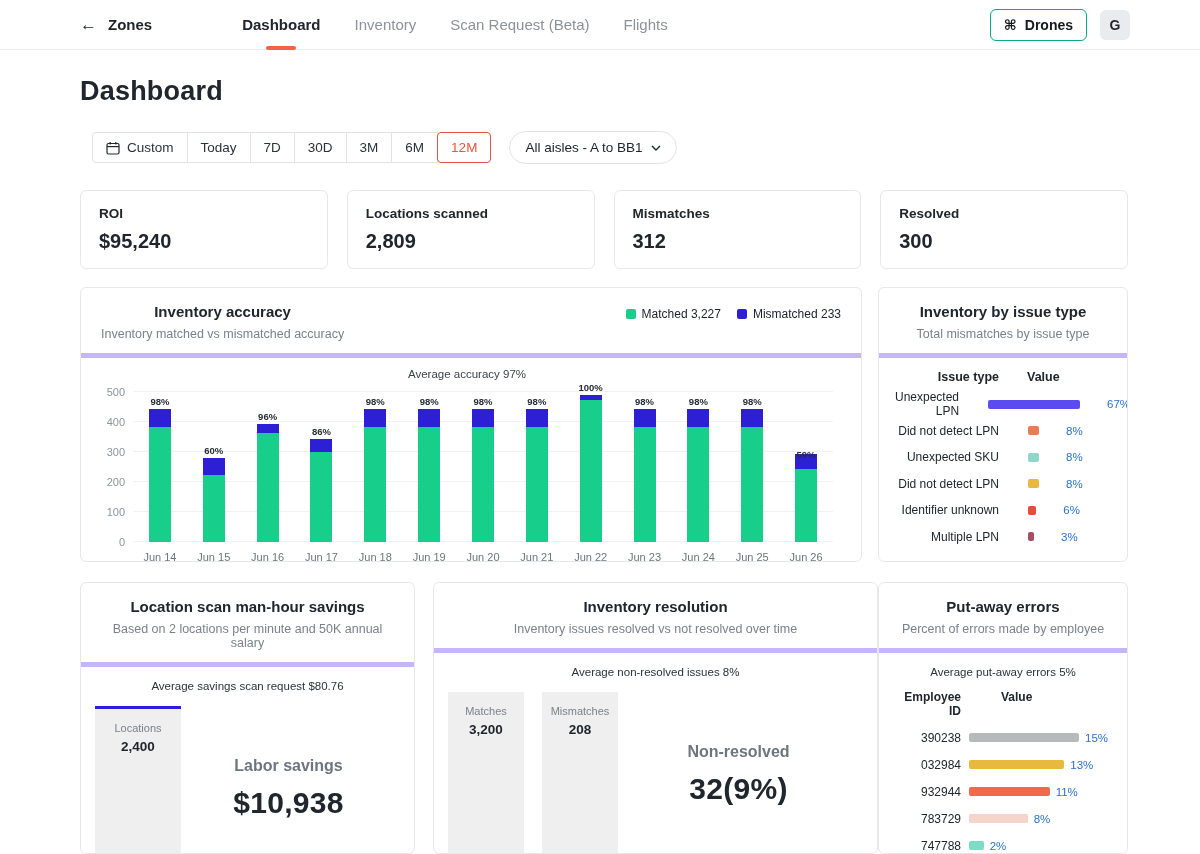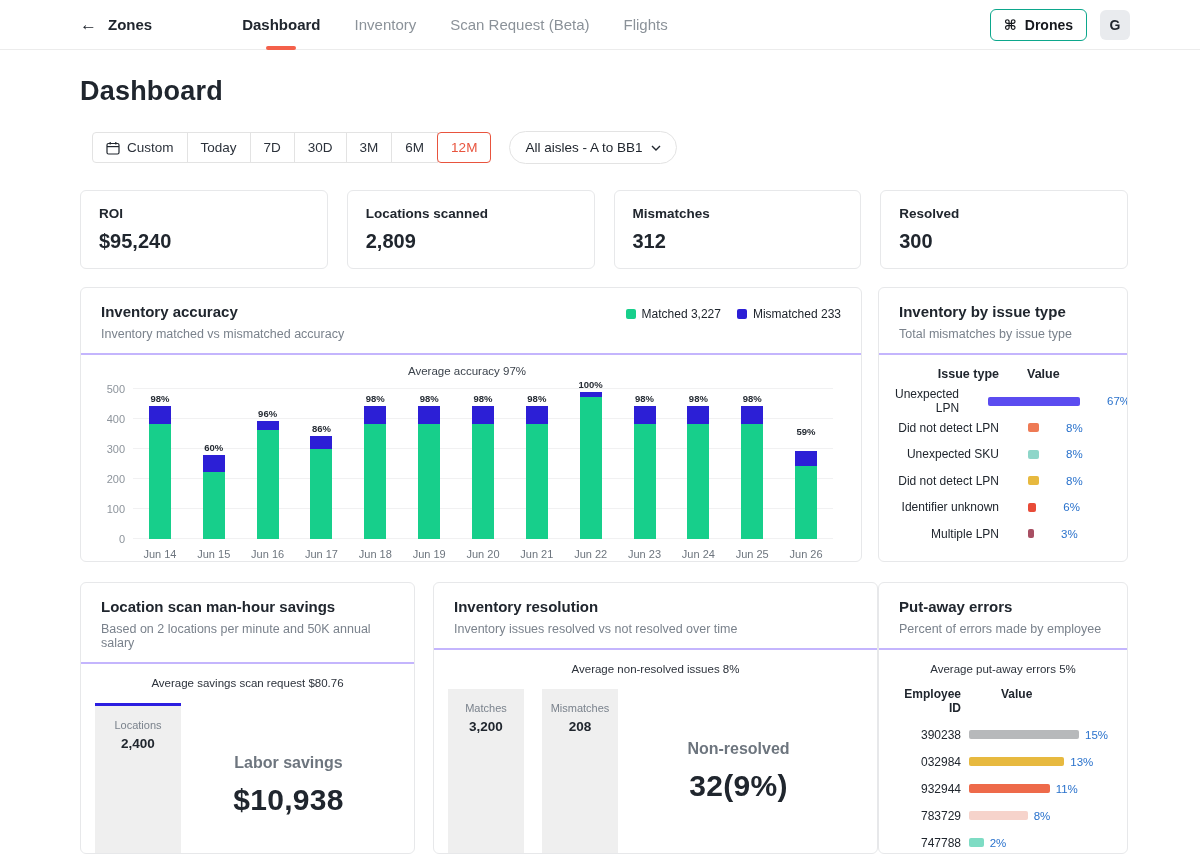--- a/index.html
+++ b/index.html
@@ -36,21 +36,21 @@
 
   
   .card { background: #fff; border: 1px solid #e7e8ea; border-radius: 6px; }
   .kpi-row { display: grid; grid-template-columns: repeat(4, 1fr); gap: 19px; margin-top: 26px; }
   .kpi { padding: 15px 18px 17px; height: 79px; }
   .kpi-label { font-size: 13.5px; font-weight: 700; }
   .kpi-value { font-size: 20px; font-weight: 700; margin-top: 9px; }
 
   .mid-row { display: grid; grid-template-columns: 1fr 250px; gap: 16px; margin-top: 18px; }
   .tall { height: 275px; overflow: hidden; }
-  .card-head { padding: 15px 20px 12px; border-bottom: 2px solid #c4b5fd; }
+  .card-head { padding: 15px 20px 12px; border-bottom: 5px solid #c4b5fd; text-align: center; }
   .card-head.row { display: flex; justify-content: space-between; align-items: flex-start; }
   .card-title { margin: 0; font-size: 15px; font-weight: 700; }
   .card-sub { margin: 7px 0 0; font-size: 12.5px; color: #7a828c; }
   .legend { display: flex; gap: 16px; font-size: 12px; margin-top: 4px; }
   .legend-item { display: flex; align-items: center; gap: 6px; }
   .swatch { width: 10px; height: 10px; border-radius: 2px; }
 
   
   .chart-body { padding: 10px 22px 0 14px; }
   .chart-title { text-align: center; font-size: 11.5px; color: #3c434c; }
@@ -306,21 +306,21 @@
                     <div style="height: 18px; background: rgb(44, 31, 214);"></div>
                     <div style="height: 115.5px; background: rgb(23, 207, 139);"></div>
                   </div>
                   <div class="bar-label" style="bottom: 135.5px;">98%</div>
                 </div>
                 <div class="bar-group">
                   <div class="stack">
                     <div style="height: 15px; background: rgb(44, 31, 214);"></div>
                     <div style="height: 73.5px; background: rgb(23, 207, 139);"></div>
                   </div>
-                  <div class="bar-label" style="bottom: 102px; text-align: center;">59%</div>
+                  <div class="bar-label" style="bottom: 82px; text-align: center;">59%</div>
                 </div>
               </div>
             </div>
           <div class="xlabels" id="accuracy-xlabels">
               <span>Jun 14</span>
               <span>Jun 15</span>
               <span>Jun 16</span>
               <span>Jun 17</span>
               <span>Jun 18</span>
               <span>Jun 19</span>

